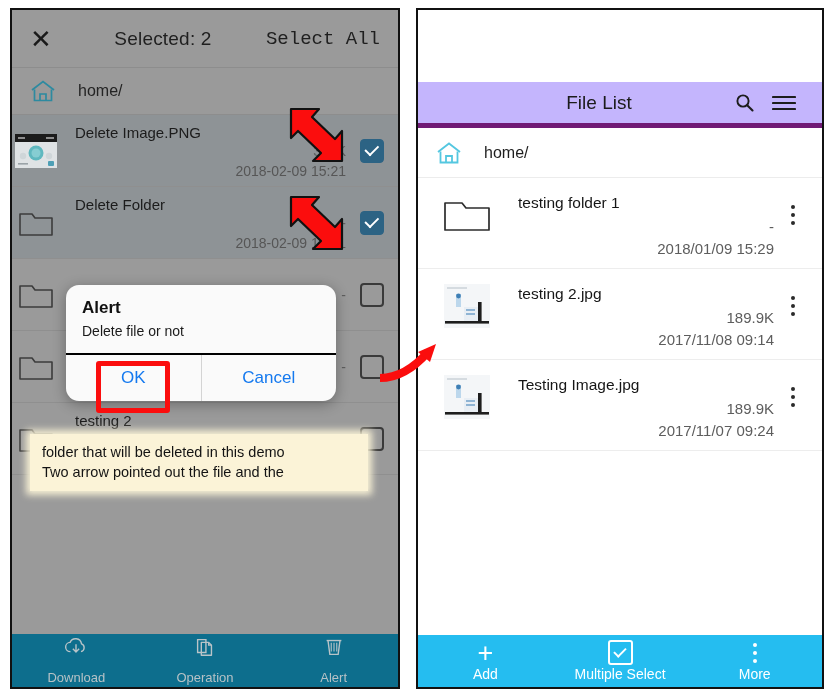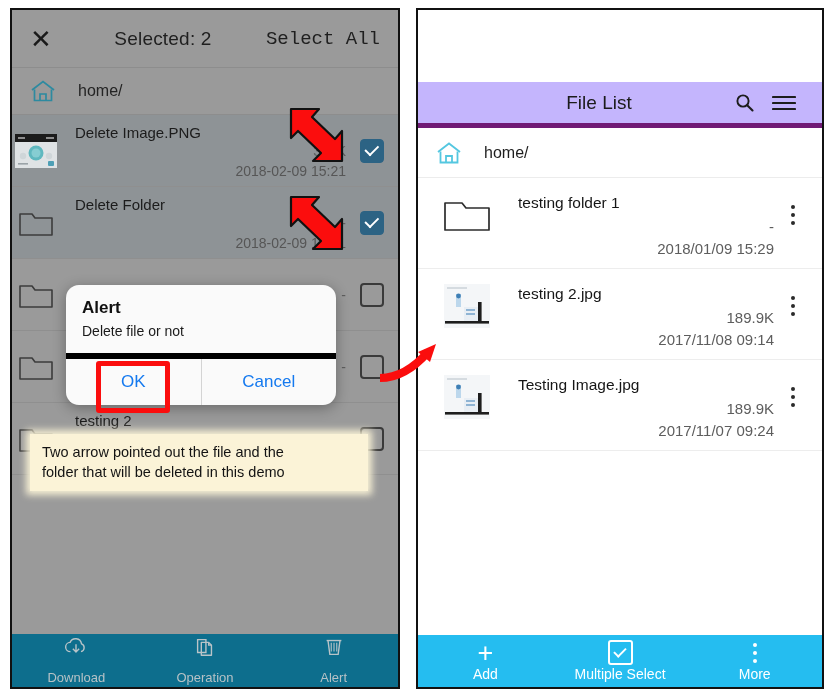--- a/index.html
+++ b/index.html
@@ -155,21 +155,21 @@
     z-index: 30;
   }
   .alert-body { padding: 13px 16px 14px; text-align: left; }
   .alert-title {
     font-size: 17px; font-weight: bold; color: #111;
     margin-bottom: 5px;
   }
   .alert-msg { font-size: 14px; color: #1a1a1a; }
   .alert-actions {
     display: flex;
-    border-top: 6px solid #000000;
+    border-top: 2px solid #000000;
   }
   .alert-btn {
     flex: 1;
     text-align: center;
     padding: 13px 0;
     font-size: 17px;
     color: #1479ef;
   }
   .alert-btn + .alert-btn { border-left: 1px solid #d4d4d4; }
   #ok-highlight {
@@ -444,22 +444,22 @@
       <div class="alert-msg">Delete file or not</div>
     </div>
     <div class="alert-actions">
       <div class="alert-btn">OK</div>
       <div class="alert-btn">Cancel</div>
     </div>
   </div>
   <div id="ok-highlight"></div>
 
   <div id="callout">
+    <div class="callout-line">folder that will be deleted in this demo</div>
     <div class="callout-line">Two arrow pointed out the file and the</div>
-    <div class="callout-line">folder that will be deleted in this demo</div>
   </div>
 
   <svg id="connector" viewBox="0 0 72 48">
     <path d="M2 40 C 20 40, 36 30, 50 14" fill="none" stroke="#fb0d0d" stroke-width="8" stroke-linecap="butt"></path>
     <path d="M58 6 L40 14 L52 24 Z" fill="#fb0d0d"></path>
   </svg>
 
   <div class="phone" id="right-phone">
     <div class="r-inner">
 

